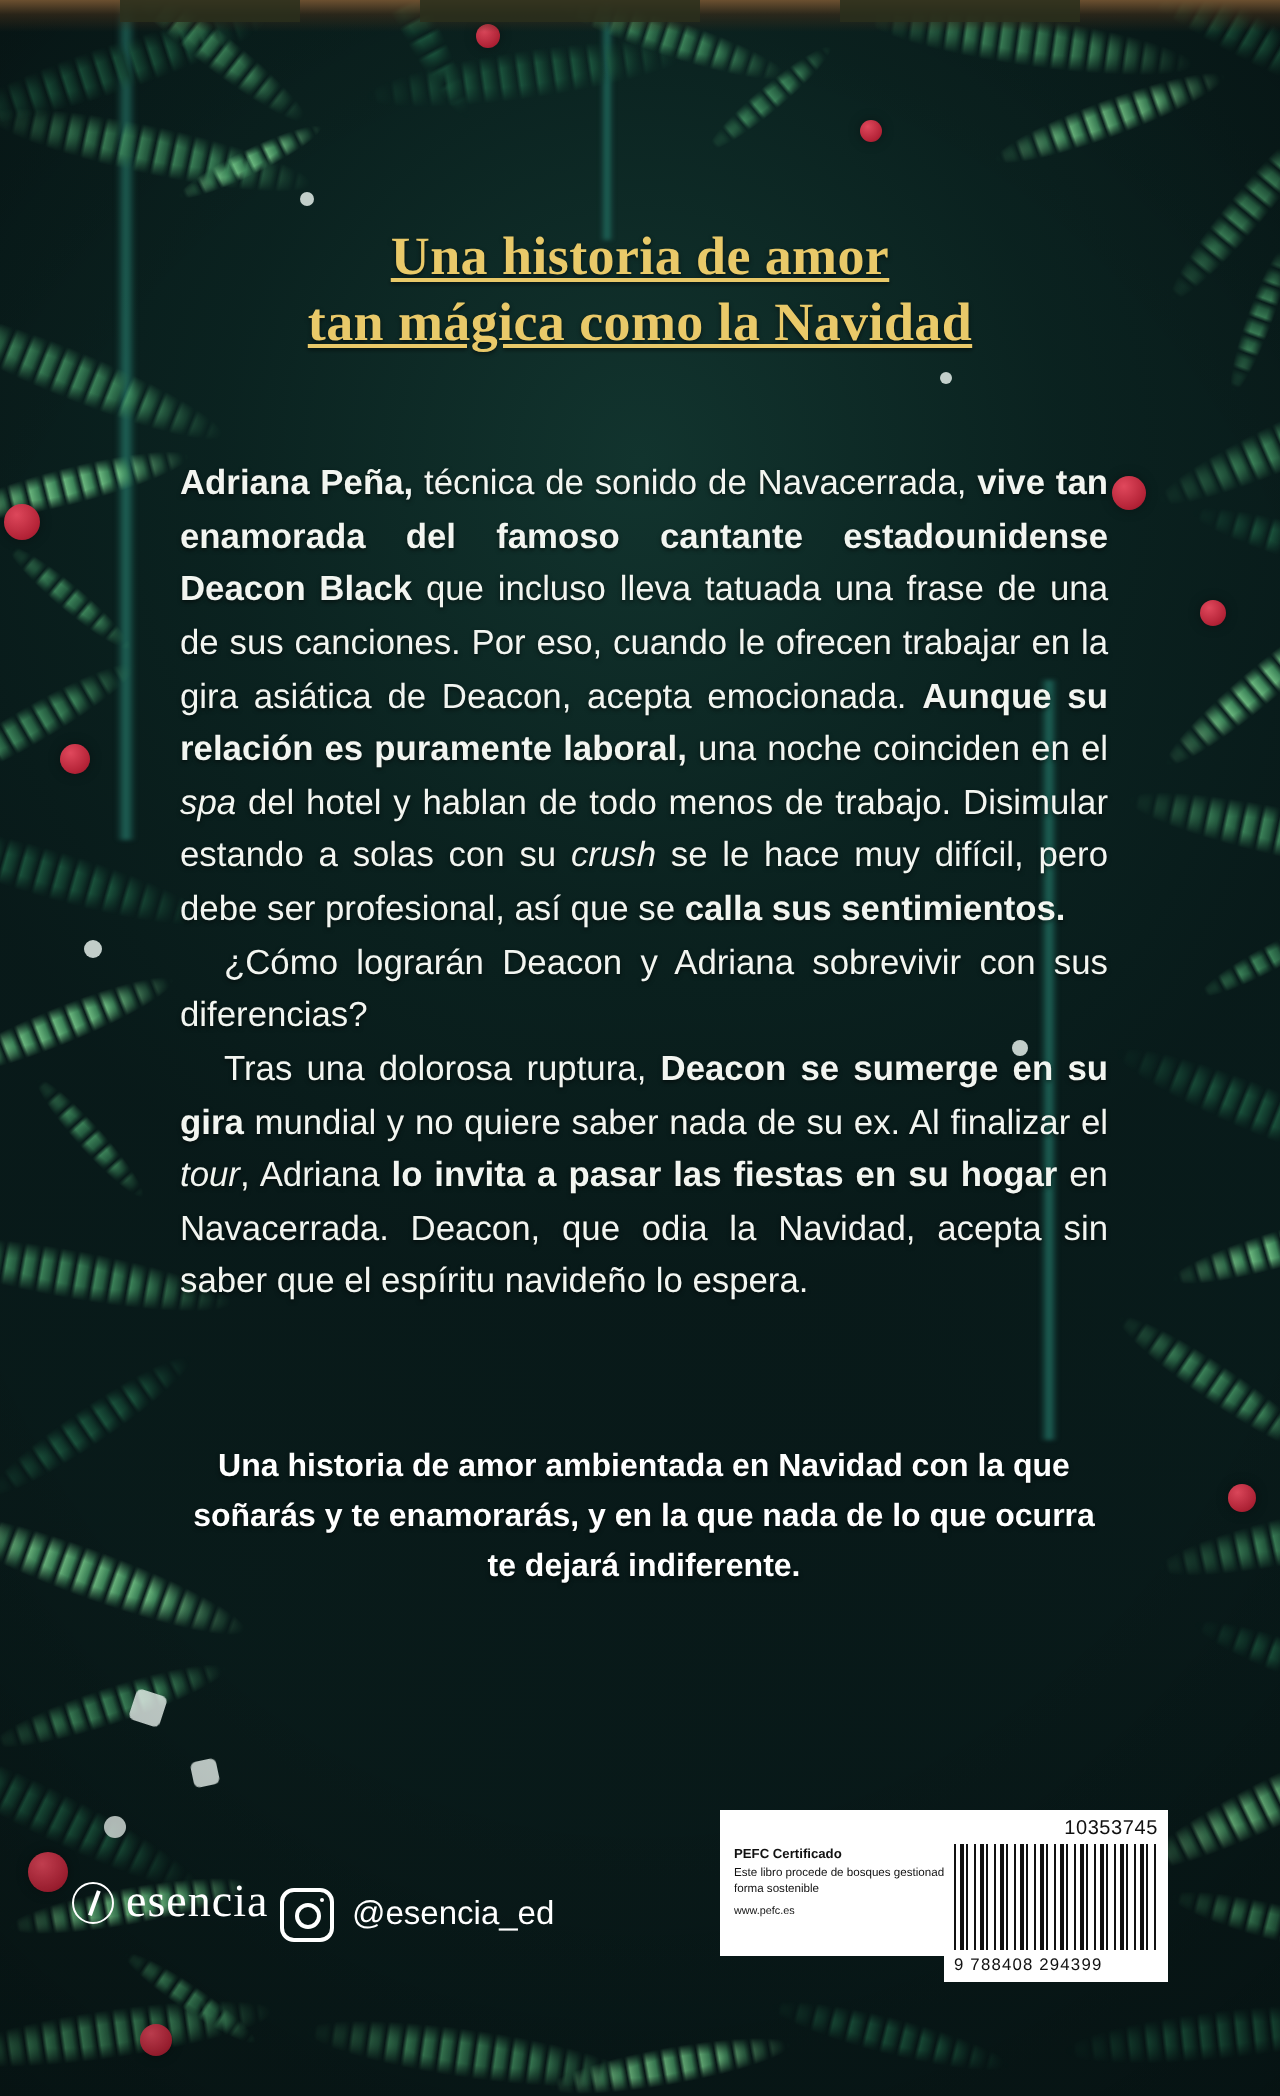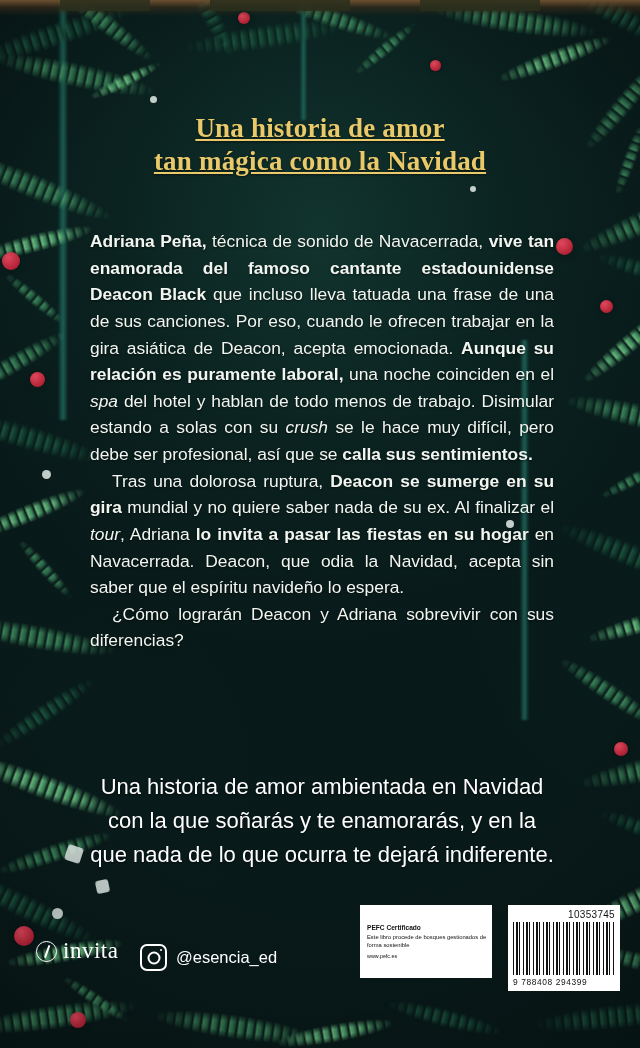--- a/index.html
+++ b/index.html
@@ -133,26 +133,25 @@
   .blurb p + p { text-indent: 22px; }
   .blurb b { font-weight: 700; }
   .blurb i { font-style: italic; }
 
   .closing {
     position: absolute;
     top: 722px;
     left: 90px;
     width: 464px;
     color: #ffffff;
-    font-size: 22px;
-    font-weight: 400;
+    font-size: 16px;
+    font-weight: 700;
     line-height: 1.55;
     text-align: center;
     text-shadow: 0 1px 2px rgba(0,0,0,.55);
-    margin-top: 48px;
   }
 
   
   .publisher {
     position: absolute;
     left: 36px;
     top: 938px;
     display: flex;
     align-items: center;
     gap: 6px;
@@ -278,21 +277,21 @@
     display: flex;
     flex-direction: column;
     justify-content: center;
   }
   .pefc-title { font-size: 6.6px; font-weight: 700; margin-bottom: 3px; }
   .pefc-desc { font-size: 5.8px; line-height: 1.35; }
   .pefc-url { font-size: 5.4px; margin-top: 4px; }
 
   .barcode-box {
     position: absolute;
-    left: 508px;
+    left: 472px;
     top: 905px;
     width: 112px;
     height: 86px;
     background: #ffffff;
     padding: 4px 5px;
     box-sizing: border-box;
     display: flex;
     flex-direction: column;
   }
   .barcode-num {
@@ -419,29 +418,29 @@
 
   <div class="content">
 
     <div class="headline">
       <span class="line">Una historia de amor</span>
       <span class="line">tan mágica como la Navidad</span>
     </div>
 
     <div class="blurb">
       <p><b>Adriana Peña,</b> técnica de sonido de Navacerrada, <b>vive tan enamorada del famoso cantante estadounidense Deacon Black</b> que incluso lleva tatuada una frase de una de sus canciones. Por eso, cuando le ofrecen trabajar en la gira asiática de Deacon, acepta emocionada. <b>Aunque su relación es puramente laboral,</b> una noche coinciden en el <i>spa</i> del hotel y hablan de todo menos de trabajo. Disimular estando a solas con su <i>crush</i> se le hace muy difícil, pero debe ser profesional, así que se <b>calla sus sentimientos.</b></p>
+      <p>¿Cómo lograrán Deacon y Adriana sobrevivir con sus diferencias?</p>
       <p>Tras una dolorosa ruptura, <b>Deacon se sumerge en su gira</b> mundial y no quiere saber nada de su ex. Al finalizar el <i>tour</i>, Adriana <b>lo invita a pasar las fiestas en su hogar</b> en Navacerrada. Deacon, que odia la Navidad, acepta sin saber que el espíritu navideño lo espera.</p>
-      <p>¿Cómo lograrán Deacon y Adriana sobrevivir con sus diferencias?</p>
     </div>
 
     <div class="closing">Una historia de amor ambientada en Navidad con la que soñarás y te enamorarás, y en la que nada de lo que ocurra te dejará indiferente.</div>
 
     <div class="publisher">
       <span class="pub-mark"></span>
-      <span class="pub-name">invita</span>
+      <span class="pub-name">esencia</span>
     </div>
 
     <div class="social">
       <span class="ig"></span>
       <span>@esencia_ed</span>
     </div>
 
     <div class="pefc">
       <div class="pefc-text">
         <div class="pefc-title">PEFC Certificado</div>

